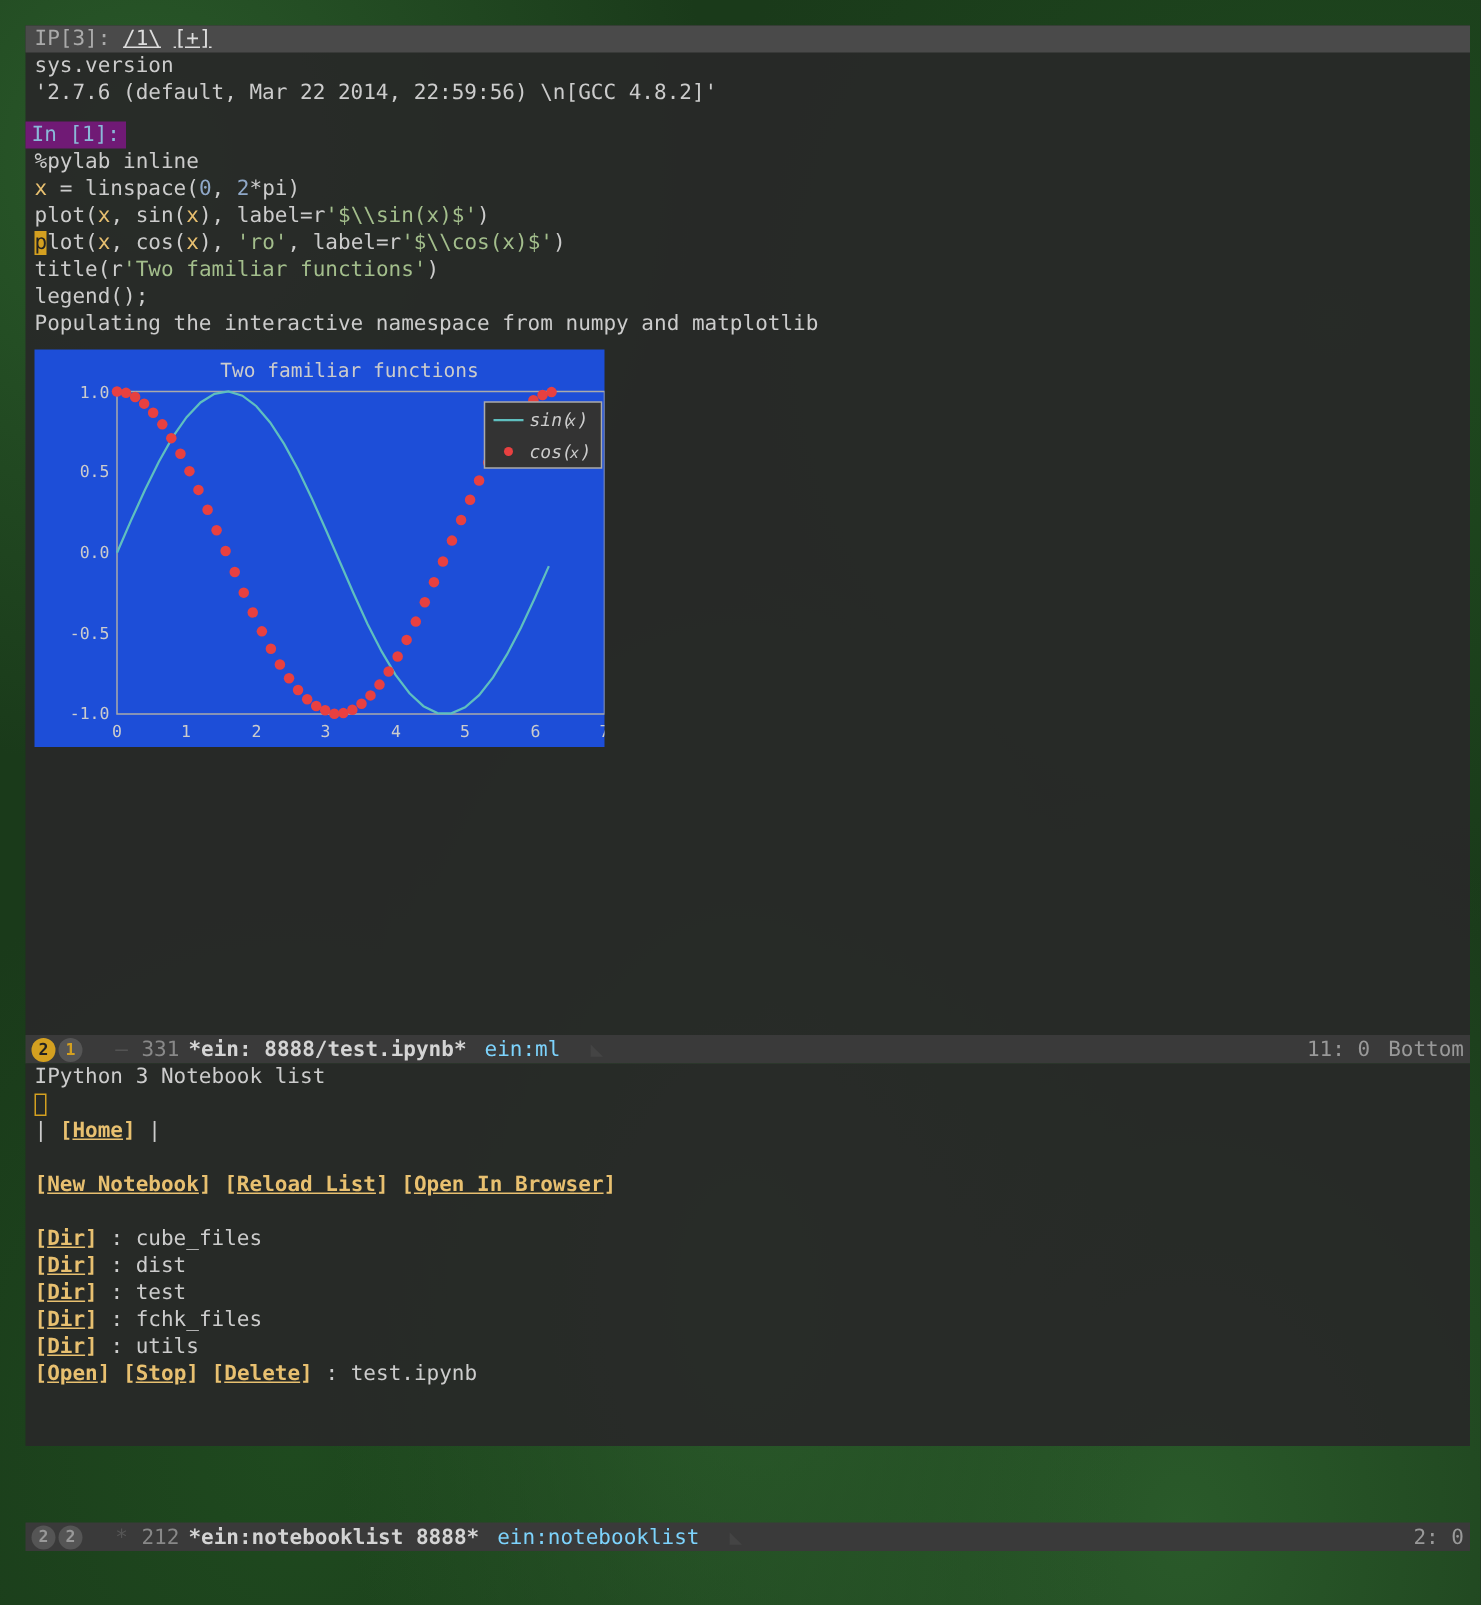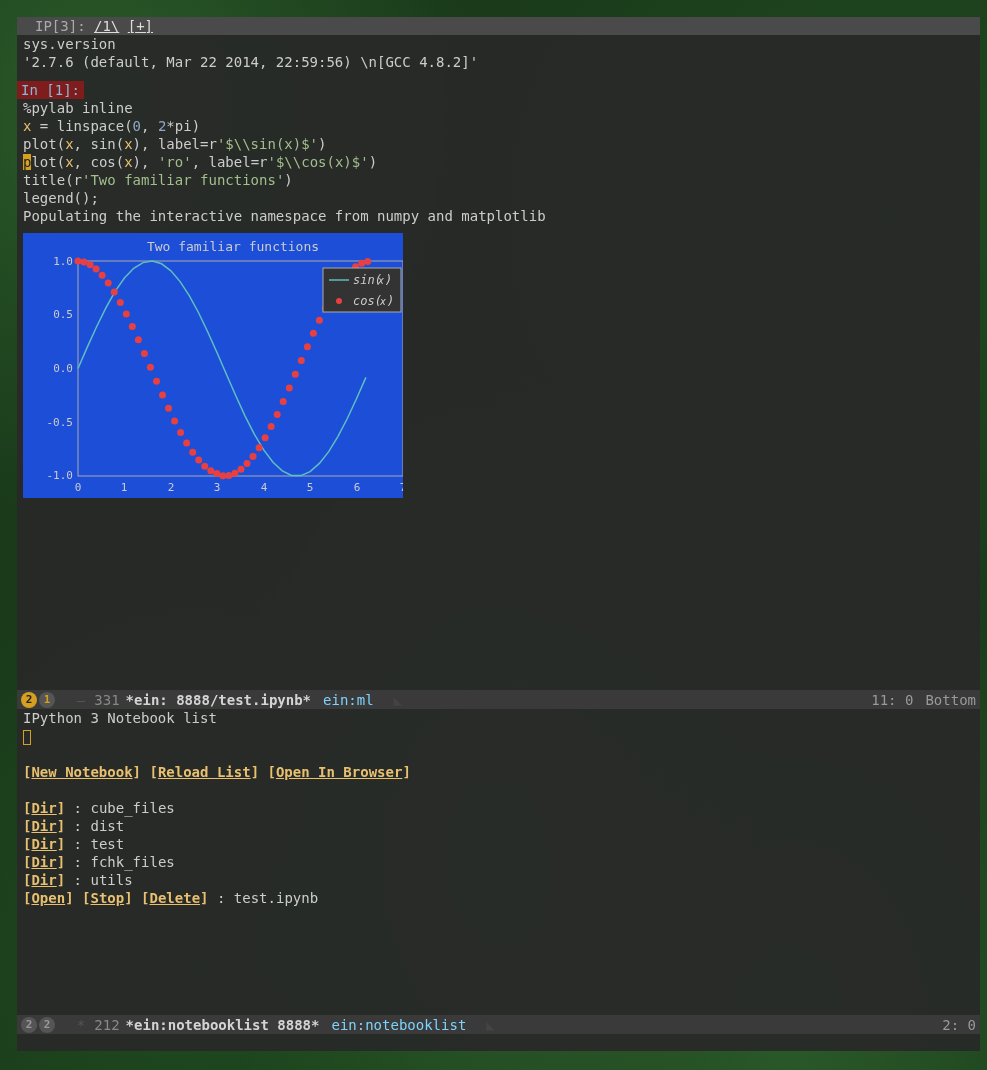--- a/index.html
+++ b/index.html
@@ -19,21 +19,21 @@
     overflow: hidden;
   }
   .editor-pane {
     position: absolute;
     left: 17px;
     right: 7px;
     background: rgba(40,40,40,0.92);
     color: #ccc;
   }
   .pane-top { top: 17px; height: 673px; }
-  .pane-bottom { top: 709px; height: 342px; }
+  .pane-bottom { top: 709px; height: 255px; }
   .statusbar {
     display: flex;
     align-items: center;
     background: #3a3a3a;
     height: 19px;
     font-size: 14px;
     color: #888;
     padding: 0 4px;
     white-space: nowrap;
     overflow: hidden;
@@ -54,26 +54,26 @@
   .badge-yellow { background: #d4a020; color: #222; }
   .badge-dark { background: #555; color: #d4a020; }
   .sb-arrow { color: #555; margin: 0 3px; }
   .sb-num { color: #888; margin: 0 6px; }
   .sb-name { color: #d4d4d4; font-weight: bold; }
   .sb-mode { color: #7dd3fc; margin-left: 12px; }
   .sb-right { margin-left: auto; display: flex; gap: 12px; color: #999; }
   .header-line {
     background: #4a4a4a;
     color: #aaa;
-    padding: 0 18px;
+    padding: 0 6px;
     line-height: 18px;
   }
   .header-line .ul { text-decoration: underline; color: #ddd; }
   .cell-prompt {
-    background: #7f1d1d;
+    background: #701a75;
     color: #8ab8d8;
     padding: 0 4px;
     display: inline-block;
     line-height: 18px;
   }
   .code-block { padding: 0 6px; line-height: 18px; white-space: pre; }
   .out-block { padding: 0 6px; line-height: 18px; color: #ccc; white-space: pre; }
   .c-var { color: #e8c070; }
   .c-num { color: #8fa8c8; }
   .c-str { color: #a3be8c; }
@@ -220,20 +220,21 @@
   <span class="sb-right">
     <span>11: 0</span>
     <span>Bottom</span>
   </span>
 </div>
 
 <div class="editor-pane pane-bottom">
   <div class="nb-list">
     <div>IPython 3 Notebook list</div>
     <div><span class="cursor-box"></span></div>
+    <div><span class="plain"> | </span><span class="ibracket">[</span><span class="gold-u">Home</span><span class="ibracket">]</span><span class="plain"> |</span></div>
     <div style="height:18px"></div>
     <div>
       <span class="ibracket">[</span><span class="gold-u">New Notebook</span><span class="ibracket">]</span>
       <span class="ibracket">[</span><span class="gold-u">Reload List</span><span class="ibracket">]</span>
       <span class="ibracket">[</span><span class="gold-u">Open In Browser</span><span class="ibracket">]</span>
     </div>
     <div style="height:18px"></div>
     <div id="nbitems">
         <div> <span class="ibracket">[</span><span class="gold-u">Dir</span><span class="ibracket">]</span><span class="plain"> : cube_files</span></div>
         <div> <span class="ibracket">[</span><span class="gold-u">Dir</span><span class="ibracket">]</span><span class="plain"> : dist</span></div>

